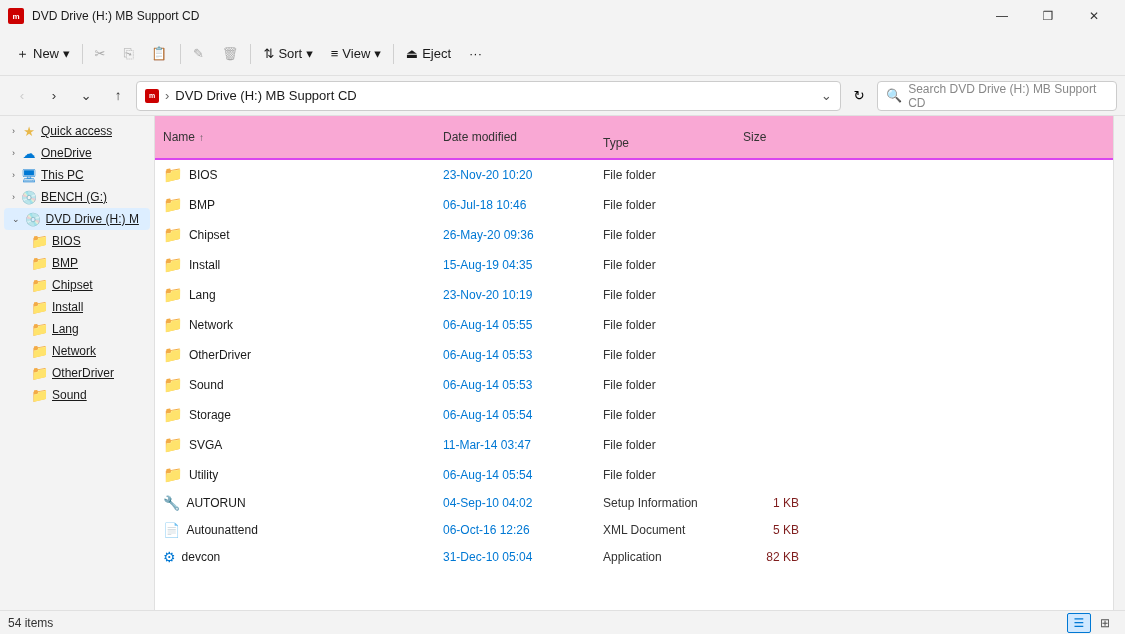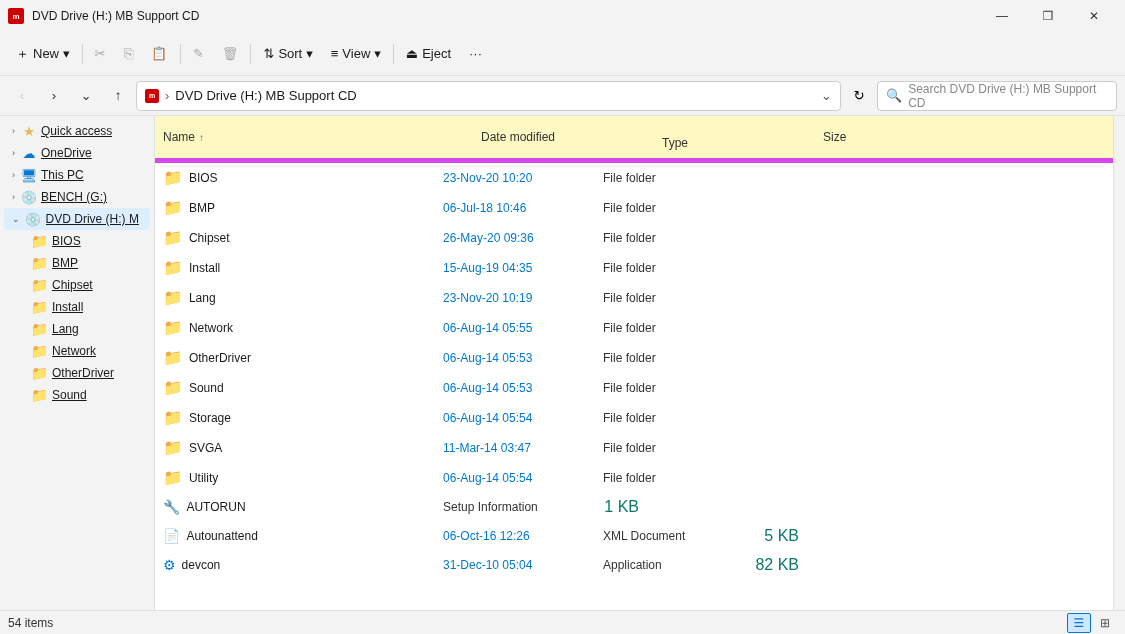--- a/index.html
+++ b/index.html
@@ -115,46 +115,45 @@
     .content-area {
       flex: 1;
       background: white;
       display: flex;
       flex-direction: column;
       overflow: hidden;
     }
     .list-header {
       display: flex; align-items: center;
       padding: 4px 0;
-      border-bottom: 5px solid #d946ef;
-      background: #fef9c3;
-      gap: 21px;
+      border-bottom: 2px solid #d946ef;
+      background: #f9a8d4;
     }
     .col-header {
       font-size: 12px; color: #333; padding: 4px 8px;
       cursor: pointer; user-select: none;
     }
     .col-name { width: 280px; display: flex; align-items: center; gap: 4px; }
-    .col-date { width: 160px; margin-left: 17px; }
+    .col-date { width: 160px; }
     .col-type { width: 140px; margin-top: 12px; }
     .col-size { width: 80px; }
     .sort-arrow { color: #555; font-size: 10px; }
 
     .file-list { overflow-y: auto; flex: 1; }
     .file-row {
       display: flex; align-items: center;
       padding: 3px 0;
       border-bottom: 1px solid transparent;
       cursor: pointer;
     }
     .file-cell { padding: 2px 8px; font-size: 12px; }
     .file-name { width: 280px; display: flex; align-items: center; gap: 6px; color: #1a1a1a; }
     .file-date { width: 160px; color: #0078d4; font-size: 12px; }
     .file-type { width: 140px; color: #333; font-size: 12px; }
-    .file-size { width: 80px; color: #0f766e; font-size: 16px; text-align: right; padding-right: 16px; }
+    .file-size { width: 80px; color: #7f1d1d; font-size: 12px; text-align: right; padding-right: 16px; }
 
     
     .status-bar {
       height: 24px;
       background: #f3f3f3;
       border-top: 1px solid #e0e0e0;
       display: flex;
       align-items: center;
       padding: 0 8px;
       justify-content: space-between;
@@ -438,20 +437,21 @@
       </div>
       <div class="file-cell file-date">06-Aug-14 05:54</div>
       <div class="file-cell file-type">File folder</div>
       <div class="file-cell file-size"></div>
     </div>
         <div class="file-row">
       <div class="file-cell file-name">
         <span style="font-size:14px;">🔧</span>
         <span>AUTORUN</span>
       </div>
+      <div class="file-cell file-date">04-Sep-10 04:02</div>
       <div class="file-cell file-type">Setup Information</div>
       <div class="file-cell file-size">1 KB</div>
     </div>
         <div class="file-row">
       <div class="file-cell file-name">
         <span style="font-size:14px;">📄</span>
         <span>Autounattend</span>
       </div>
       <div class="file-cell file-date">06-Oct-16 12:26</div>
       <div class="file-cell file-type">XML Document</div>

